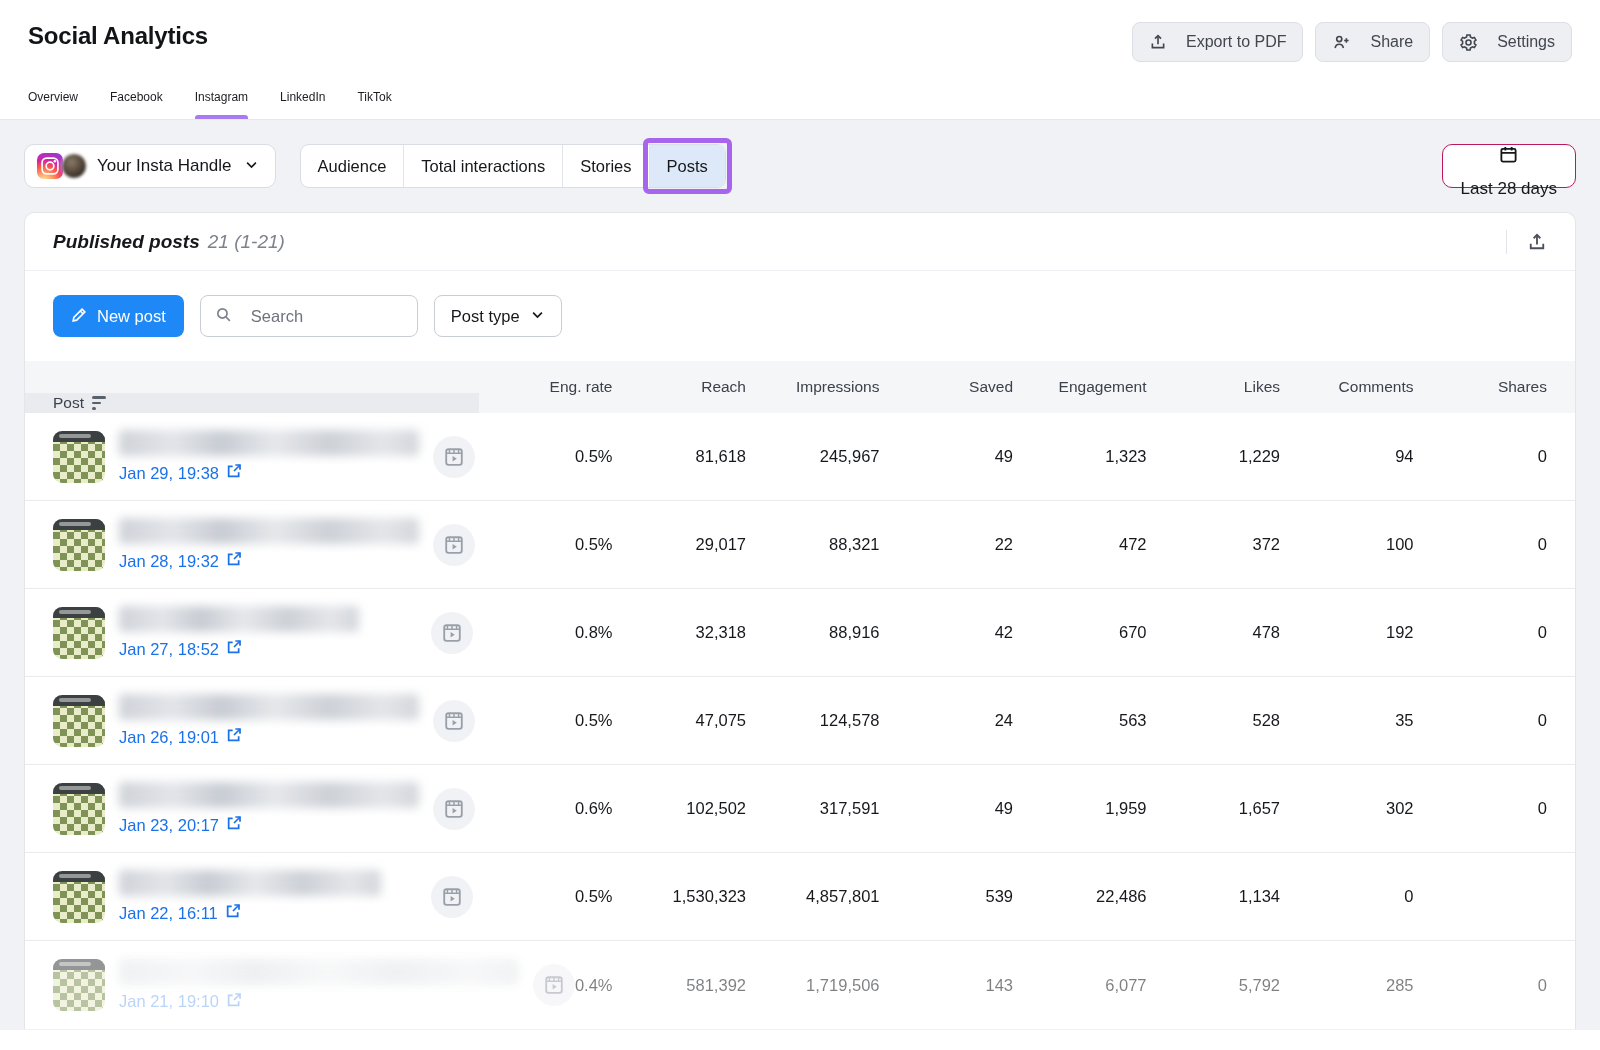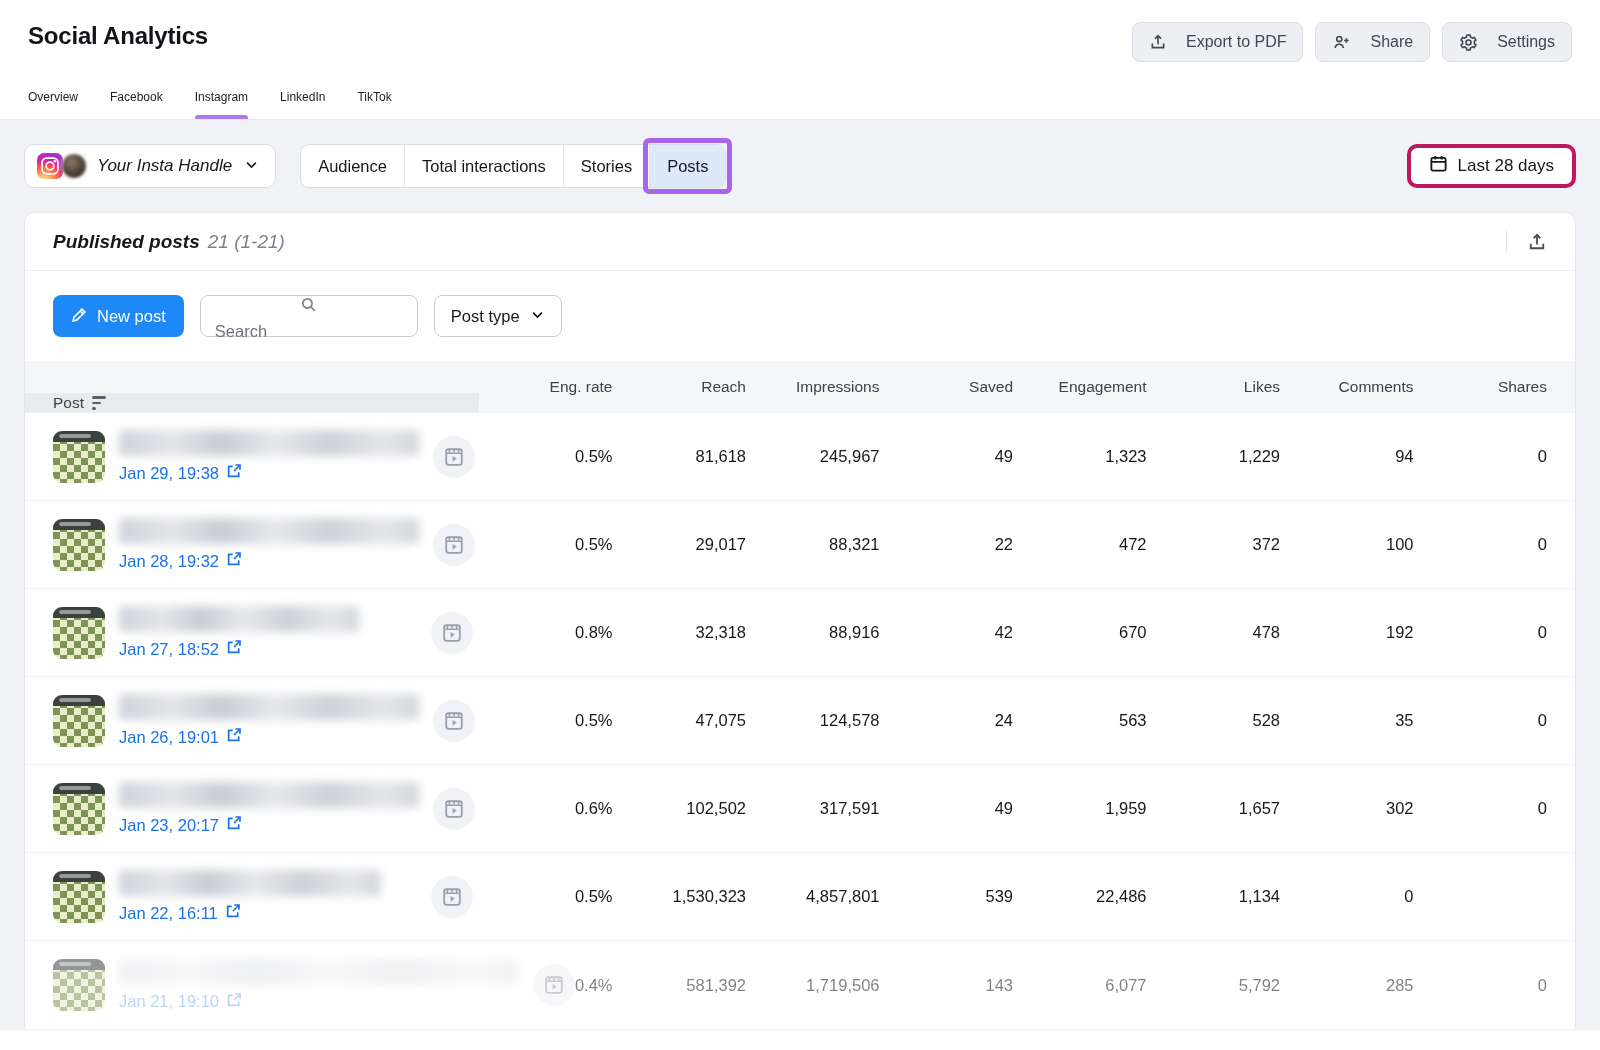--- a/index.html
+++ b/index.html
@@ -32,21 +32,21 @@
   .tab.active { font-weight:500; }
   .tab.active::after {
     content:""; position:absolute; left:0; right:0; bottom:0; height:4px;
     background:#a87bf2; border-radius:3px 3px 0 0;
   }
   
   .main { background:#f1f2f5; min-height:910px; padding:0 24px; }
   .subnav { display:flex; align-items:center; padding-top:24px; }
   .account-btn {
     display:flex; align-items:center; gap:10px; height:44px; padding:0 16px 0 12px;
-    background:#fff; border:1px solid #d9dce2; border-radius:10px; cursor:pointer;font-style:italic;
+    background:#fff; border:1px solid #d9dce2; border-radius:10px; cursor:pointer;
   }
   .ig-icon {
     width:26px; height:26px; border-radius:7px; position:relative; flex:0 0 auto;
     background:radial-gradient(circle at 28% 110%, #fdf497 0%, #fd5949 45%, #d6249f 62%, #9b36d6 90%);
   }
   .ig-icon svg { position:absolute; inset:3px; }
   .avatar {
     width:26px; height:26px; border-radius:50%; margin-left:-12px; flex:0 0 auto;
     background:radial-gradient(circle at 40% 35%, #8a7a66, #3a3028 70%);
     filter:blur(1.5px); border:1px solid #fff;
@@ -63,22 +63,22 @@
     border-right:1px solid #e2e4e9; cursor:pointer; white-space:nowrap;
   }
   .segment:last-child { border-right:none; border-radius:0 8px 8px 0; }
   .segment.selected { background:#dde9f8; position:relative; }
   .segment.selected::after {
     content:""; position:absolute; inset:-7px; border:5px solid #a765ee; border-radius:6px;
     pointer-events:none;
   }
   .date-btn {
     margin-left:auto; display:flex; align-items:center; gap:10px; height:44px; padding:0 18px;
-    background:#fff; border:4px solid #be185d; border-radius:10px; font-size:17px; color:#15171a;
-    cursor:pointer; font-family:inherit;
+    background:#fff; border:1px solid #be185d; border-radius:10px; font-size:17px; color:#15171a;
+    cursor:pointer; font-family:inherit;flex-direction:column;
   }
   
   .card {
     margin-top:24px; background:#fff; border:1px solid #e3e5e9; border-bottom:none;
     border-radius:10px 10px 0 0; overflow:hidden;
   }
   .card-header {
     display:flex; align-items:center; height:58px; padding:0 24px 0 28px;
     border-bottom:1px solid #eceef1;
     font-style:italic;
@@ -89,22 +89,22 @@
   .vdiv { width:1px; height:24px; background:#e2e4e9; }
   .icon-btn { background:none; border:none; cursor:pointer; padding:4px; display:flex; }
   
   .toolbar { display:flex; align-items:center; gap:16px; padding:24px 28px; }
   .new-post-btn {
     display:flex; align-items:center; gap:9px; height:42px; padding:0 18px;
     background:#1e88f7; color:#fff; border:none; border-radius:8px;
     font-size:16.5px; font-weight:500; cursor:pointer; font-family:inherit;
   }
   .search-box {
-    display:flex; align-items:center; gap:5px; width:218px; height:42px; padding:0 14px;
-    border:1px solid #c9cdd4; border-radius:8px; background:#fff;flex-direction:column;
+    display:flex; align-items:center; gap:19px; width:218px; height:42px; padding:0 14px;
+    border:1px solid #c9cdd4; border-radius:8px; background:#fff;
   }
   .search-box input {
     border:none; outline:none; font-size:16.5px; width:100%; color:#15171a;
     font-family:inherit; background:transparent;
   }
   .search-box input::placeholder { color:#6d737d; }
   .select-btn {
     display:flex; align-items:center; gap:10px; height:42px; padding:0 16px;
     border:1px solid #c9cdd4; border-radius:8px; background:#fff;
     font-size:16.5px; color:#15171a; cursor:pointer; font-family:inherit;

